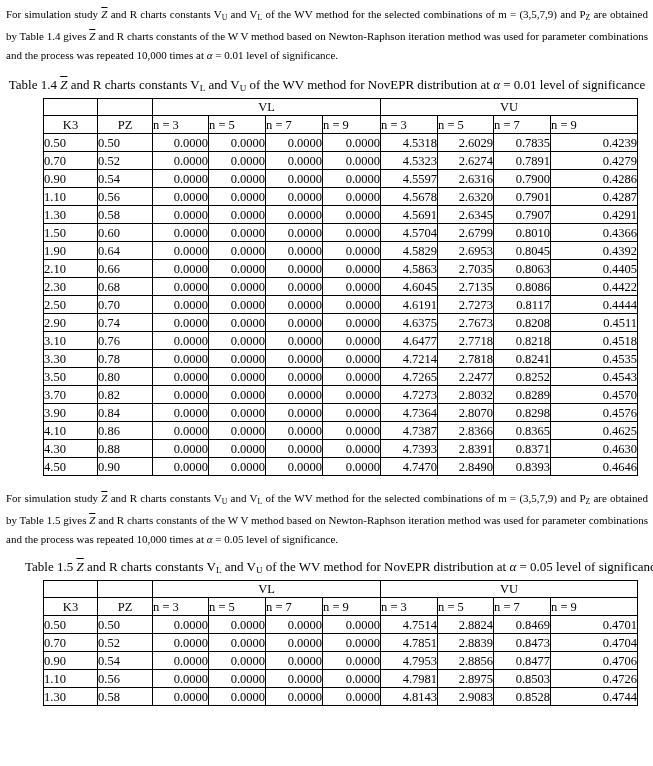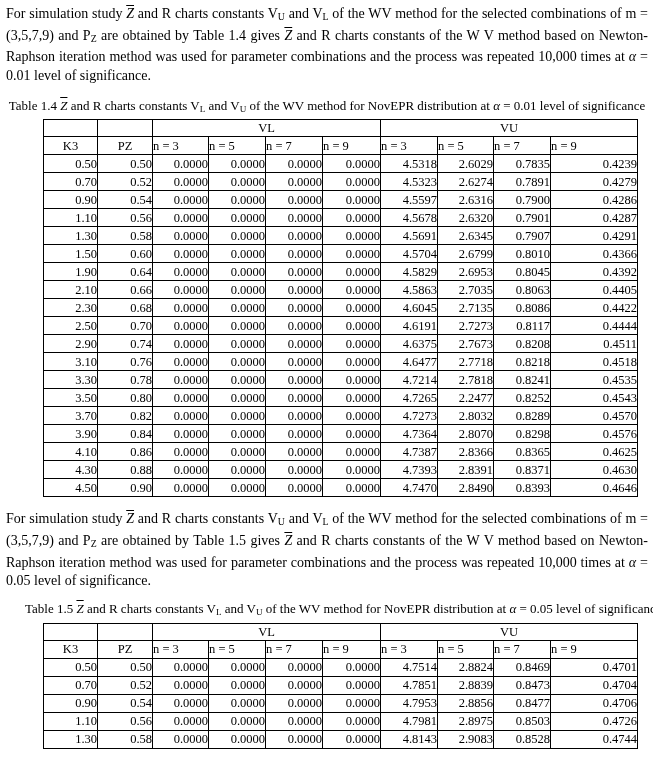--- a/index.html
+++ b/index.html
@@ -3,21 +3,21 @@
 <meta charset="utf-8">
 <style>
   html,body{margin:0;padding:0;background:#fff;}
   body{
     width:653px;height:766px;
     font-family:"Liberation Serif","DejaVu Serif",serif;
     color:#000;overflow:hidden;
   }
   .page{padding:5px 5px 0 6px;}
   .para{
-    margin:0;font-size:14px;line-height:18.3px;
+    margin:0;font-size:11px;line-height:18.3px;
     text-align:justify;letter-spacing:0;
   }
   .para2{margin-top:13px;}
   .caption{
     text-align:center;font-size:13px;line-height:16px;
     margin:13px 0 2px 0;white-space:nowrap;
   }
   .caption2{margin-top:11px;margin-left:19px;}
   .sub{font-size:0.70em;vertical-align:-0.25em;}
   .italic{font-style:italic;}
@@ -32,21 +32,21 @@
     border:1px solid #000;
     font-size:12.5px;font-weight:normal;
     padding:0;line-height:16px;overflow:hidden;
     white-space:nowrap;
   }
   .data-table tr{height:18px;}
   .data-table tr.g-row{height:17px;}
   .g-cell{text-align:center;}
   .h-cell{text-align:left;padding-left:8px;}
   .hc0,.hc1{text-align:center;padding-left:0;}
-  .c0,.c1{text-align:right;}
+  .c0,.c1{text-align:left;}
   .c2,.c3,.c4,.c5{text-align:right;padding-right:6px;}
   .c6,.c7,.c8{text-align:right;padding-right:11px;}
   .c9{text-align:right;padding-right:34px;}
 </style>
 </head>
 <body>
 
 <div class="page">
 
   <p class="para"><span>For simulation study </span><span class="zbar">Z</span><span>  and R charts constants V</span><span class="sub">U</span><span> and V</span><span class="sub">L</span><span> of the WV method for the selected combinations of m = (3,5,7,9) and P</span><span class="sub">Z</span><span> are obtained by Table 1.4 gives  </span><span class="zbar">Z</span><span>  and R charts constants of the W V method based on Newton-Raphson iteration method was used for parameter combinations and the process was repeated 10,000 times at </span><span class="italic">α</span><span> = 0.01 level of significance.</span></p>

